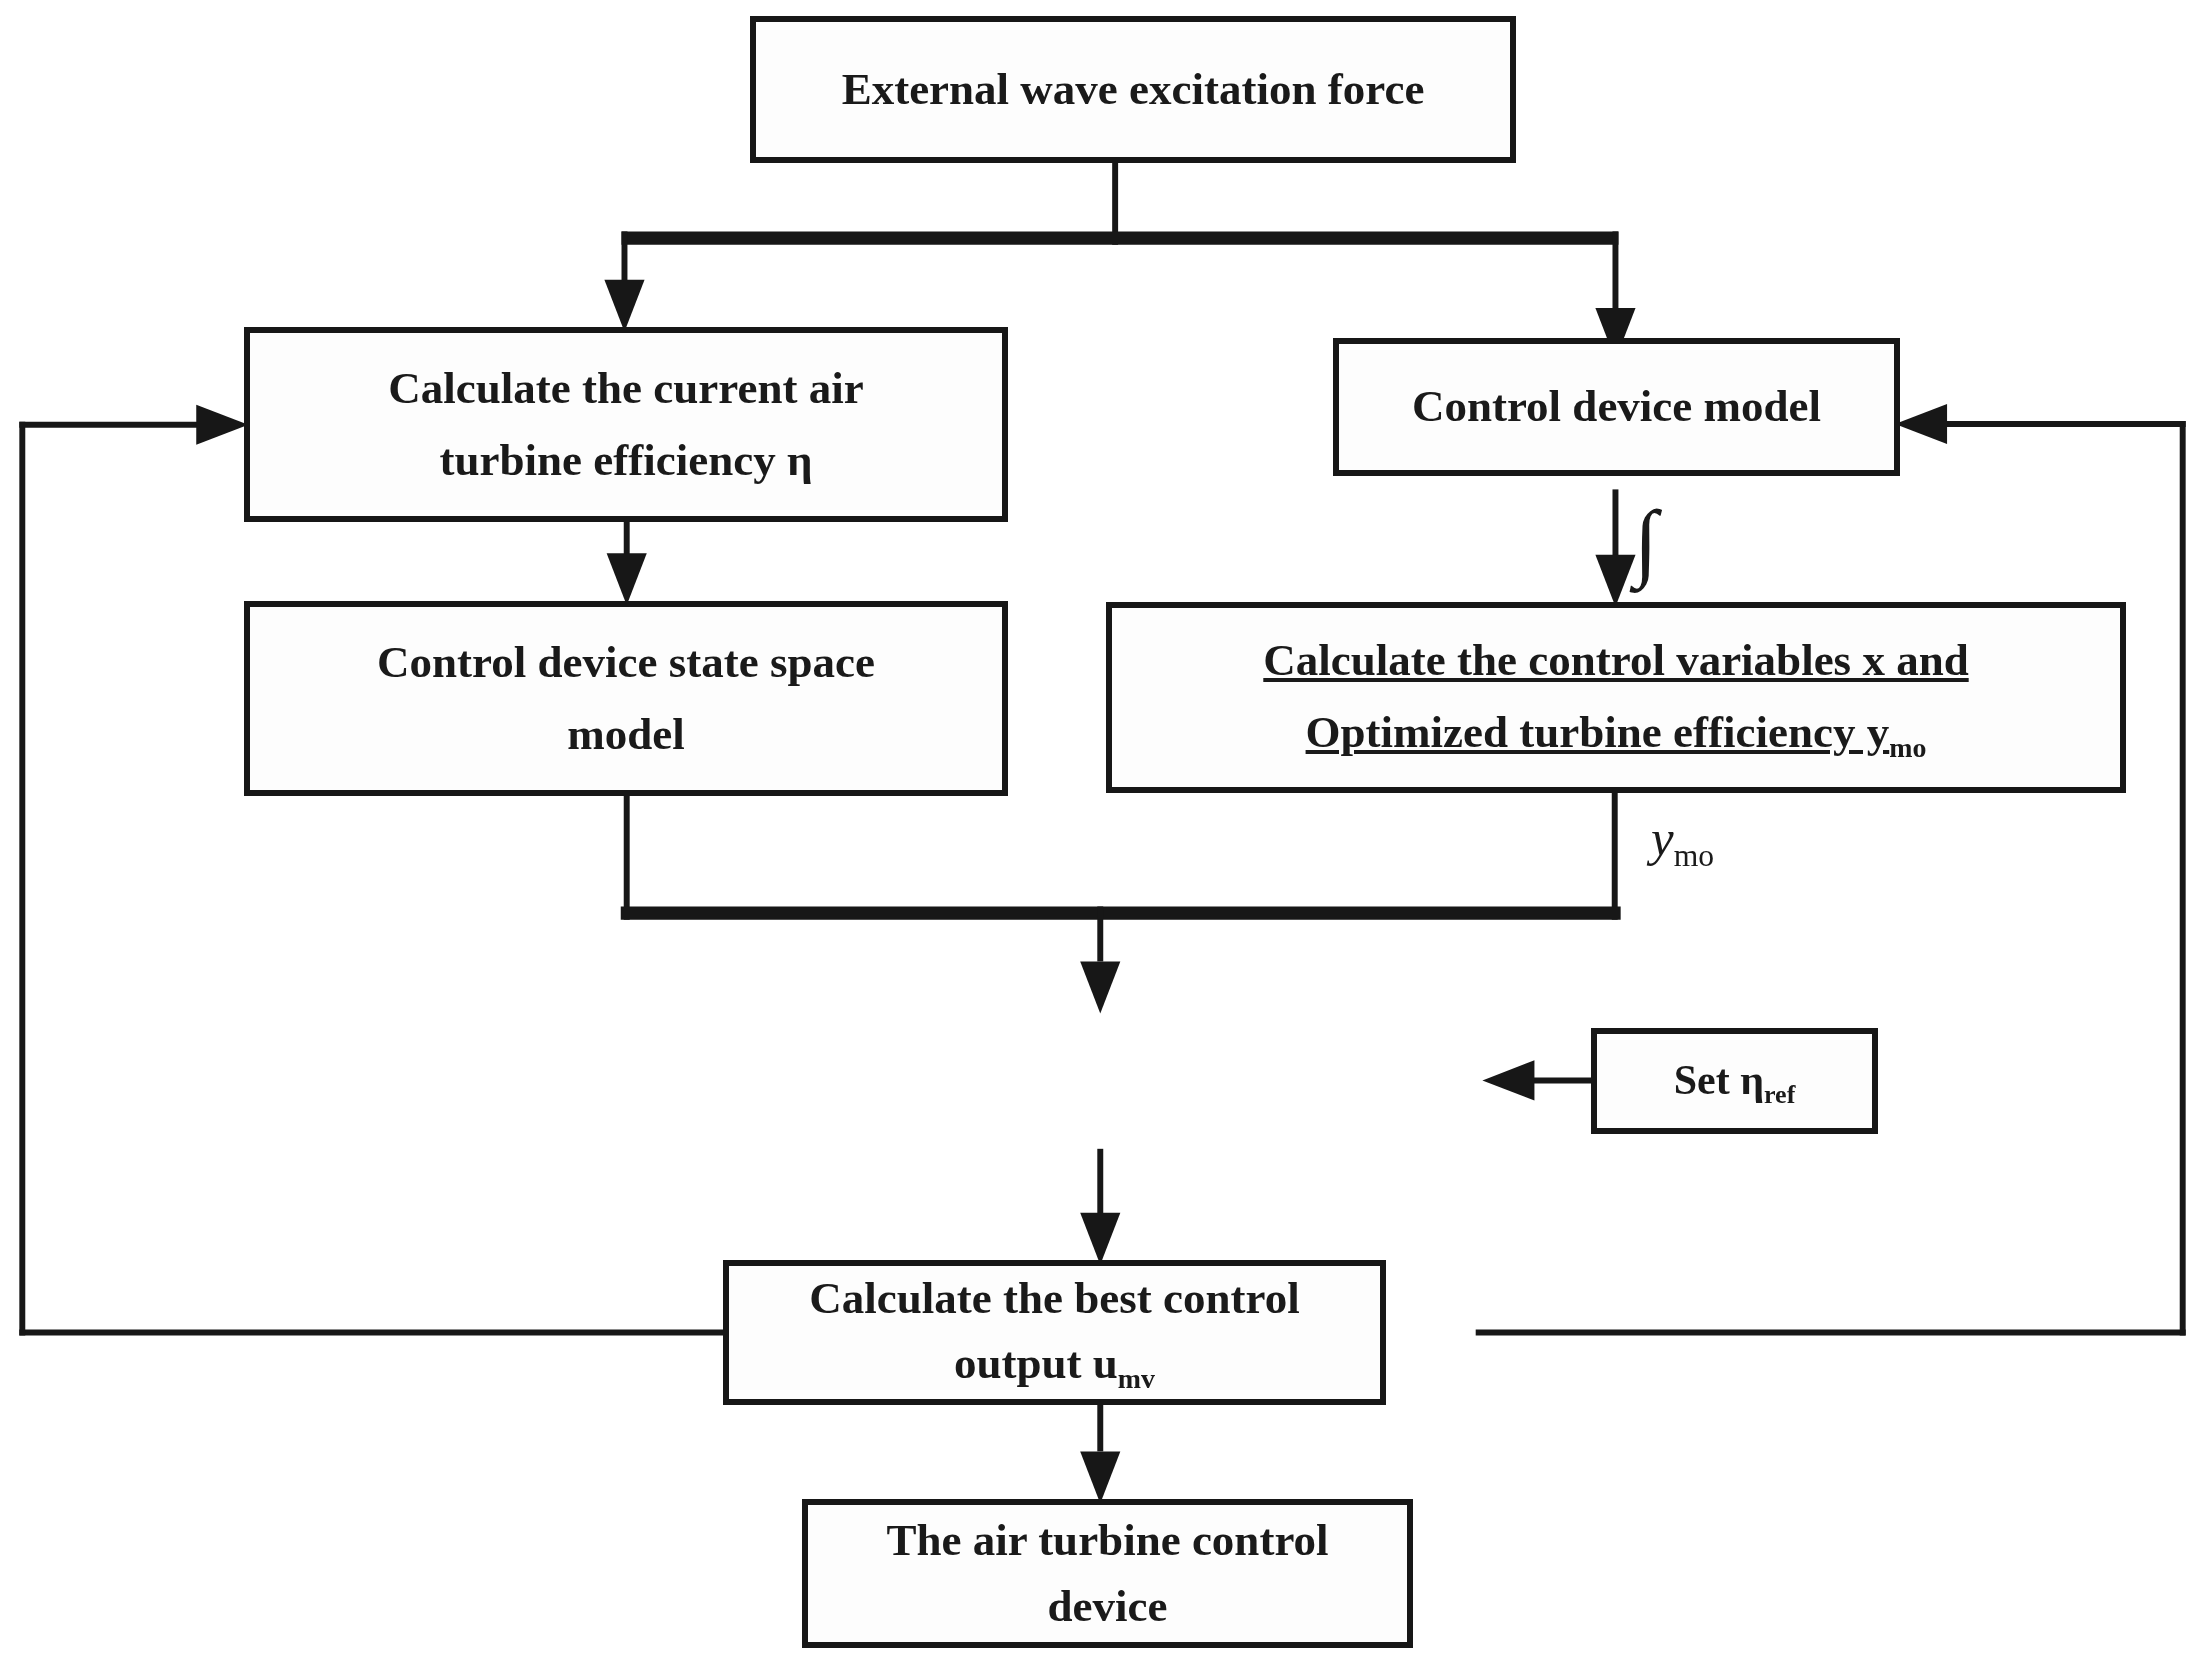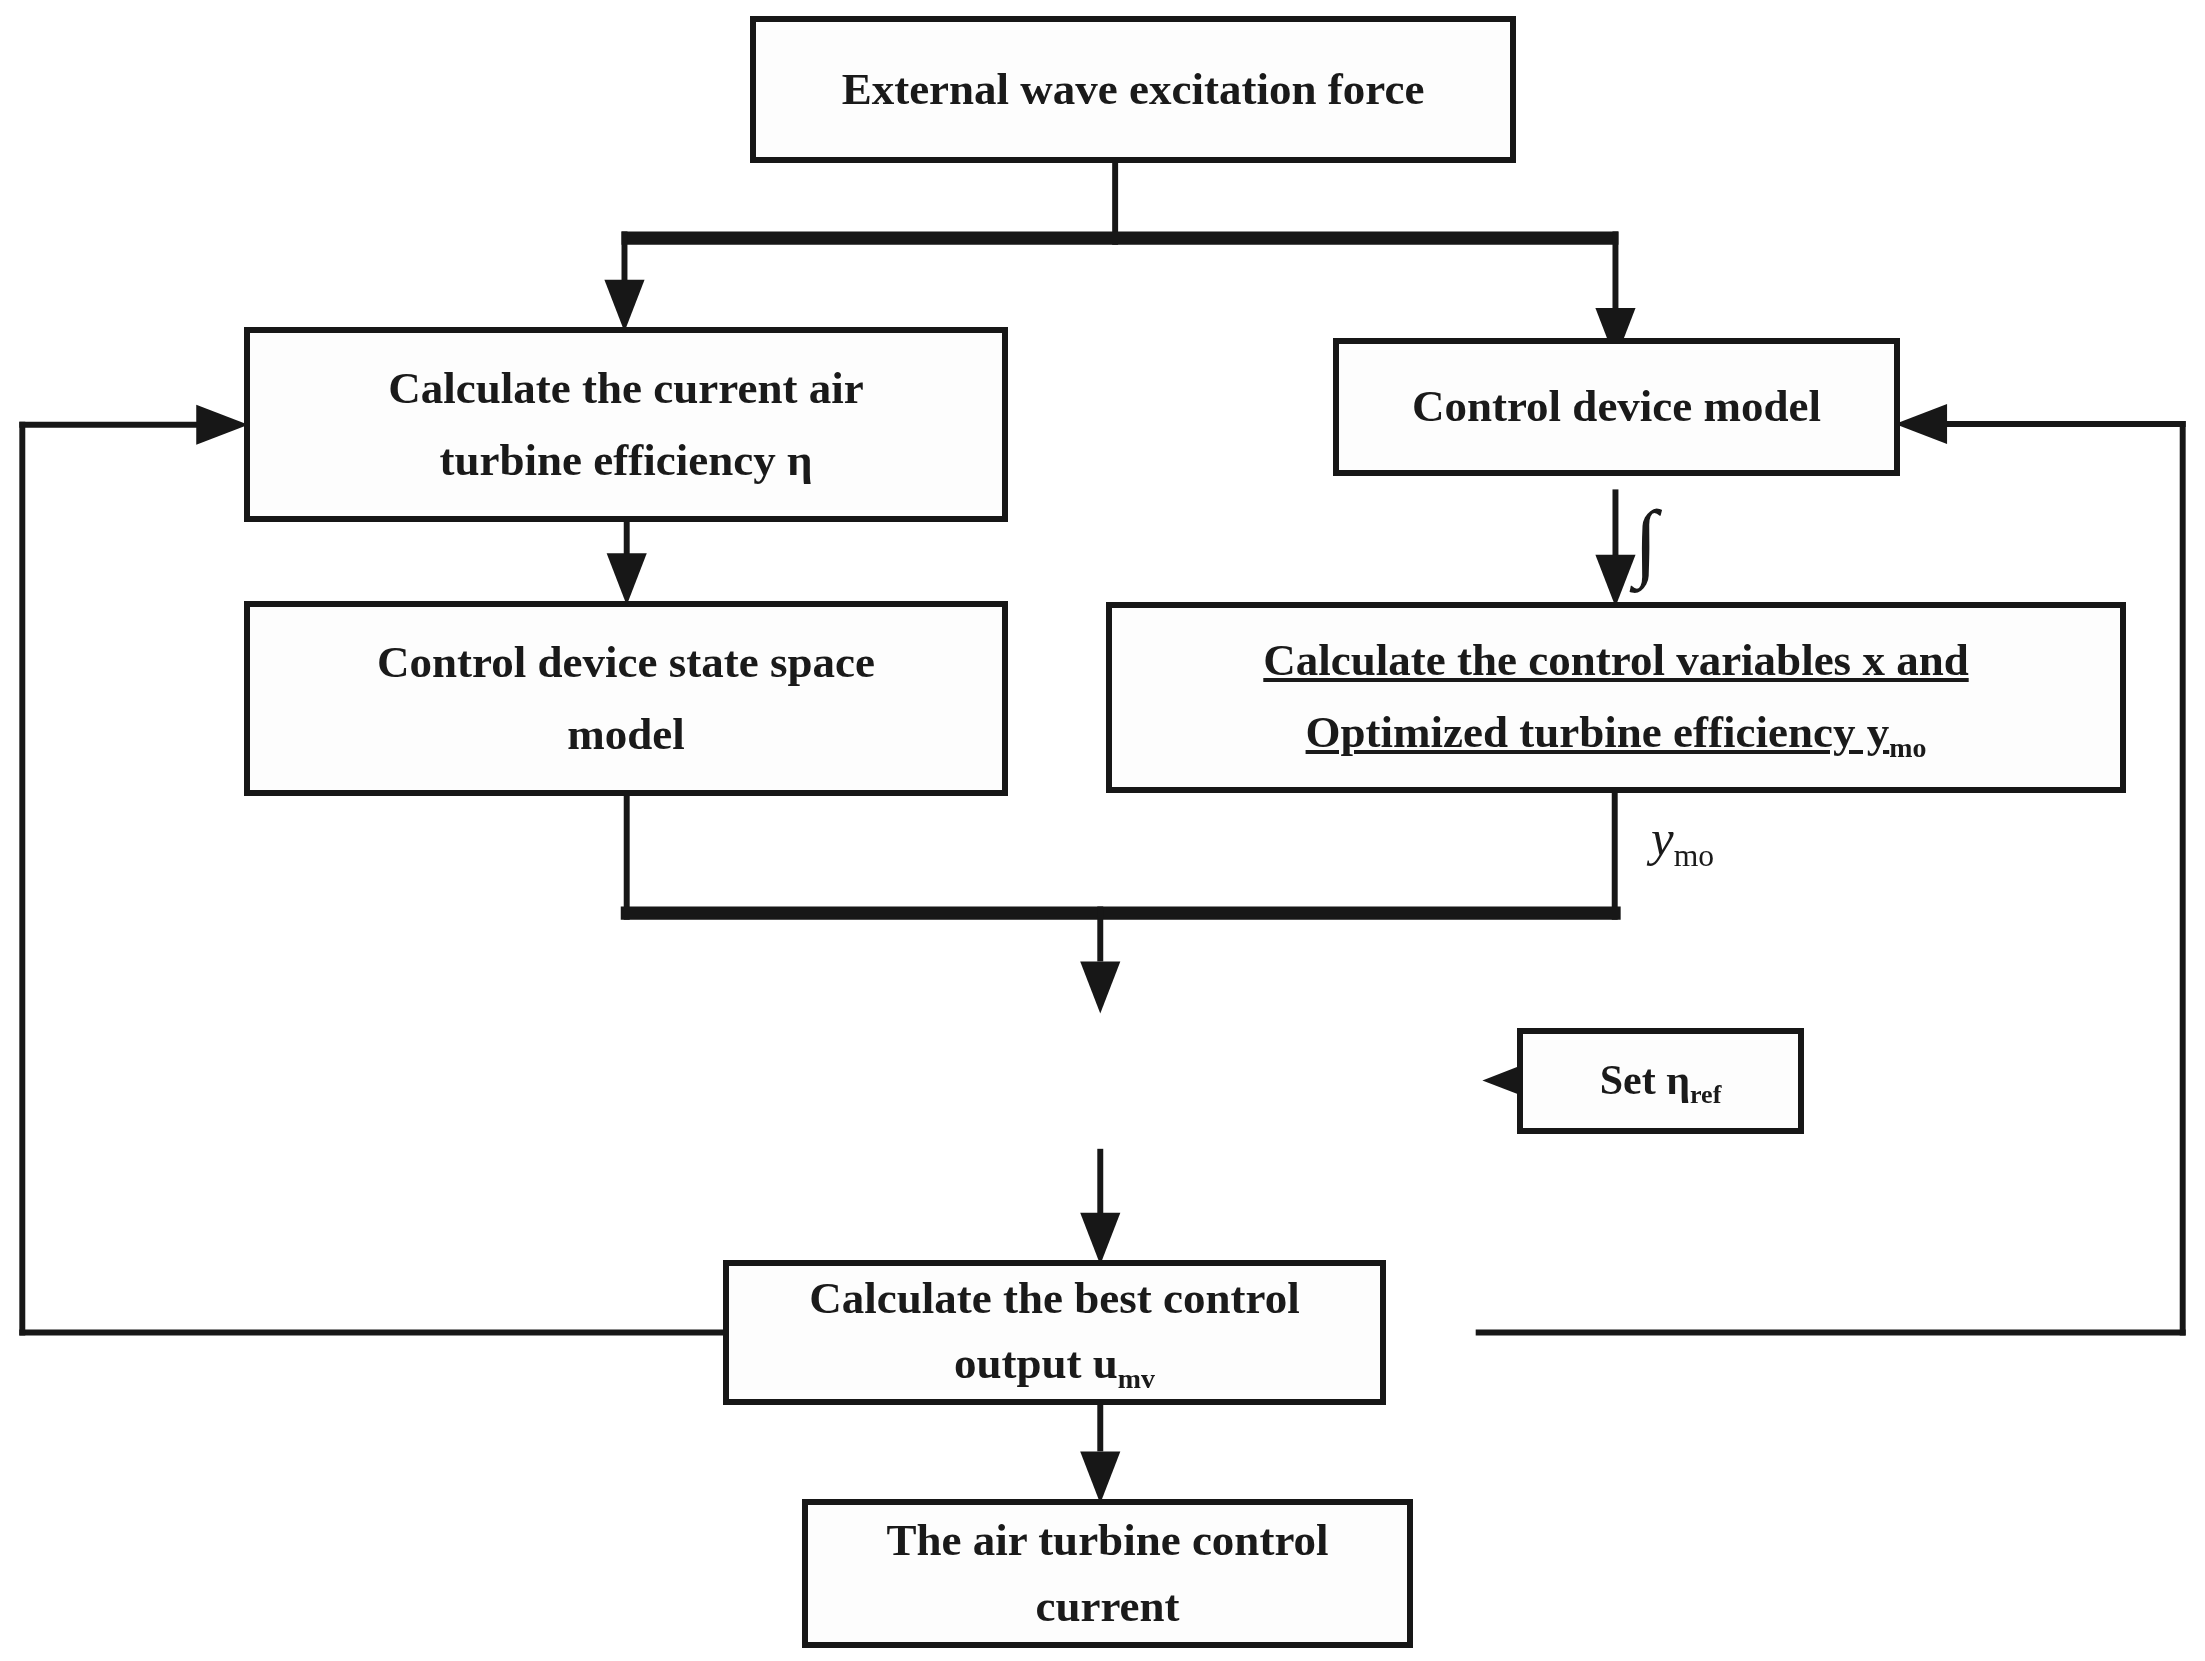--- a/index.html
+++ b/index.html
@@ -106,35 +106,35 @@
   </div>
 
   <div class="box" style="left:1106px;top:602px;width:1020px;height:191px;text-decoration:underline;">
     <span>
       <span class="ln">Calculate the control variables x and</span>
       <span class="ln"><span>Optimized turbine efficiency y</span><sub>mo</sub></span>
     </span>
   </div>
 
 
-  <div class="box" style="left:1517px;top:1028px;width:287px;height:106px;font-size:42px;">
+  <div class="box" style="left:1591px;top:1028px;width:287px;height:106px;font-size:42px;">
     <span class="ln"><span>Set η</span><sub>ref</sub></span>
   </div>
 
   <div class="box" style="left:723px;top:1260px;width:663px;height:145px;line-height:1.45;">
     <span>
       <span class="ln">Calculate the best control</span>
       <span class="ln"><span>output u</span><sub>mv</sub></span>
     </span>
   </div>
 
   <div class="box" style="left:802px;top:1499px;width:611px;height:149px;line-height:1.45;">
     <span>
       <span class="ln">The air turbine control</span>
-      <span class="ln">current</span>
+      <span class="ln">device</span>
     </span>
   </div>
 
   <span class="float-label integral" style="left:1634px;top:491px;">∫</span>
 
   <span class="float-label ymo" style="left:1651px;top:809px;"><span class="v">y</span><sub>mo</sub></span>
 
 </div>
 
 

